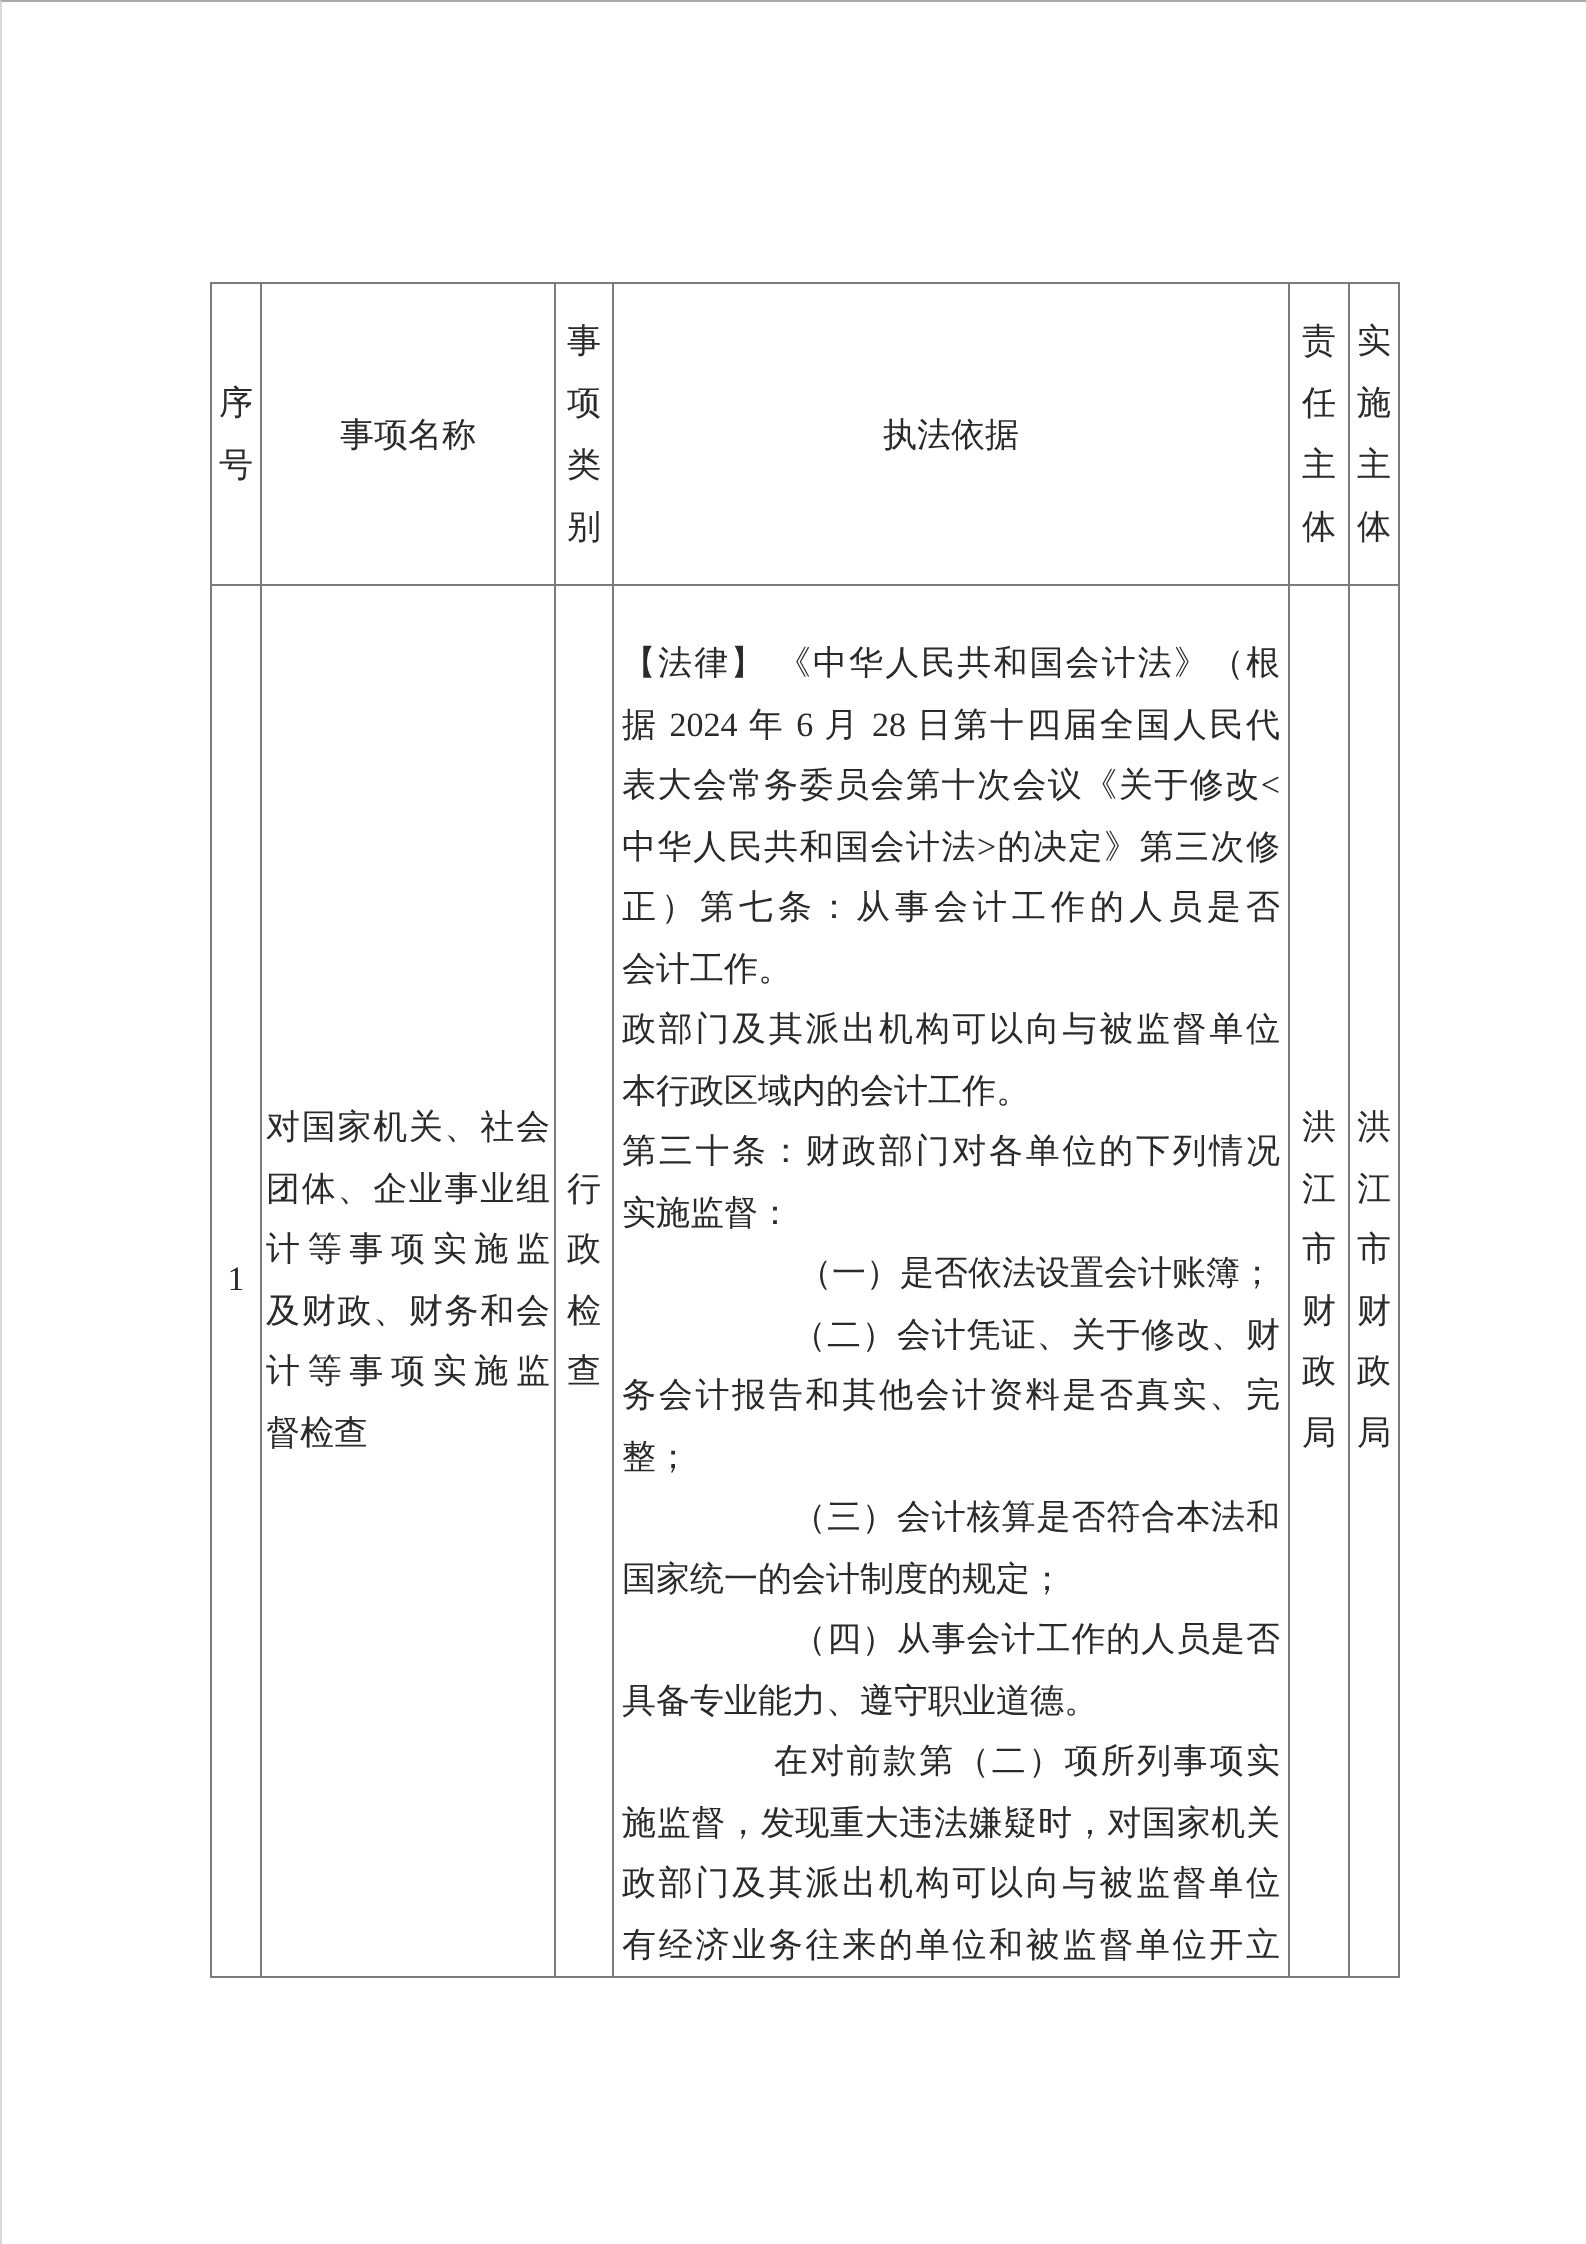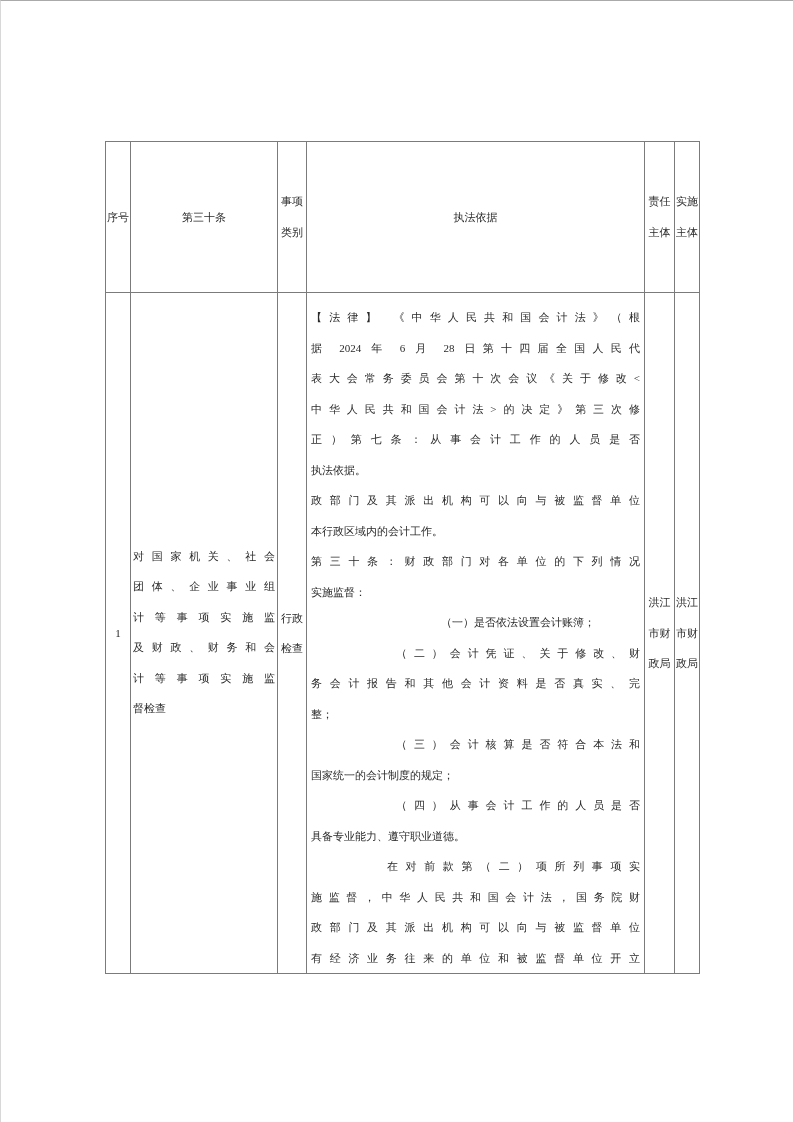--- a/index.html
+++ b/index.html
@@ -16,39 +16,39 @@
     overflow:hidden;
   }
   table.doc {
     position:absolute; left:104px; top:140px;
     width:594px;
     border-collapse:collapse; table-layout:fixed;
   }
   .doc th, .doc td {
     border:1px solid var(--border);
     font-weight:normal;
-    font-size:11px;
+    font-size:17px;
     color:var(--text);
     padding:0;
   }
   .doc thead tr { height:151px; }
   .doc tbody tr { height:680px; }
   .doc th {
     text-align:center; vertical-align:middle;
     line-height:31px;
   }
   td.c-serial { text-align:center; vertical-align:middle; line-height:30.5px; }
-  td.c-name   { vertical-align:middle; padding:12px 2px; line-height:30.5px; overflow:hidden;font-family:Liberation Mono, monospace; }
+  td.c-name   { vertical-align:middle; padding:12px 2px; line-height:30.5px; overflow:hidden; }
   td.c-cat, td.c-resp, td.c-impl {
     text-align:center; vertical-align:middle;
     line-height:30.5px; padding:0 1px 0;
   }
   td.c-basis  {
     vertical-align:top; text-align:left;
-    padding:9px 4px 0;
+    padding:24px 4px 0;
     line-height:30.5px;
     overflow:hidden;
     font-family:Liberation Serif, serif;
   }
   .tline { min-height:30.5px; text-align:left; }
   .tline.jst { text-align:justify; text-align-last:justify; }
   .tline.ind1 { text-indent:85px;text-align:center; }
   .tline.ind2 { text-indent:76px; }
 </style>
 </head>
@@ -59,21 +59,21 @@
     <col style="width:25px">
       <col style="width:147px">
       <col style="width:29px">
     <col style="width:338px">
       <col style="width:30px">
       <col style="width:25px">
   </colgroup>
   <thead>
     <tr>
       <th>序号</th>
-      <th>第三十条</th>
+      <th>事项名称</th>
       <th>事项类别</th>
       <th>执法依据</th>
       <th>责任主体</th>
       <th>实施主体</th>
     </tr>
   </thead>
   <tbody>
     <tr>
       <td class="c-serial">1</td>
       <td class="c-name">
@@ -84,35 +84,35 @@
           <div class="tline ind0 jst">计等事项实施监</div>
           <div class="tline ind0">督检查</div>
         </td>
       <td class="c-cat">行政检查</td>
       <td class="c-basis">
           <div class="tline ind0 jst">【法律】 《中华人民共和国会计法》（根</div>
           <div class="tline ind0 jst">据 2024 年 6 月 28 日第十四届全国人民代</div>
           <div class="tline ind0 jst">表大会常务委员会第十次会议《关于修改&lt;</div>
           <div class="tline ind0 jst">中华人民共和国会计法&gt;的决定》第三次修</div>
           <div class="tline ind0 jst">正）第七条：从事会计工作的人员是否</div>
-          <div class="tline ind0">执法依据。</div>
+          <div class="tline ind0">会计工作。</div>
           <div class="tline ind0 jst">政部门及其派出机构可以向与被监督单位</div>
           <div class="tline ind0">本行政区域内的会计工作。</div>
           <div class="tline ind0 jst">第三十条：财政部门对各单位的下列情况</div>
           <div class="tline ind0">实施监督：</div>
           <div class="tline ind1">（一）是否依法设置会计账簿；</div>
           <div class="tline ind1 jst">（二）会计凭证、关于修改、财</div>
           <div class="tline ind0 jst">务会计报告和其他会计资料是否真实、完</div>
           <div class="tline ind0">整；</div>
           <div class="tline ind1 jst">（三）会计核算是否符合本法和</div>
           <div class="tline ind0">国家统一的会计制度的规定；</div>
           <div class="tline ind1 jst">（四）从事会计工作的人员是否</div>
           <div class="tline ind0">具备专业能力、遵守职业道德。</div>
           <div class="tline ind2 jst">在对前款第（二）项所列事项实</div>
-          <div class="tline ind0 jst">施监督，中华人民共和国会计法，国务院财</div>
+          <div class="tline ind0 jst">施监督，发现重大违法嫌疑时，对国家机关</div>
           <div class="tline ind0 jst">政部门及其派出机构可以向与被监督单位</div>
           <div class="tline ind0 jst">有经济业务往来的单位和被监督单位开立</div>
         </td>
       <td class="c-resp">洪江市财政局</td>
       <td class="c-impl">洪江市财政局</td>
     </tr>
   </tbody>
 </table>
 
 </body></html>

